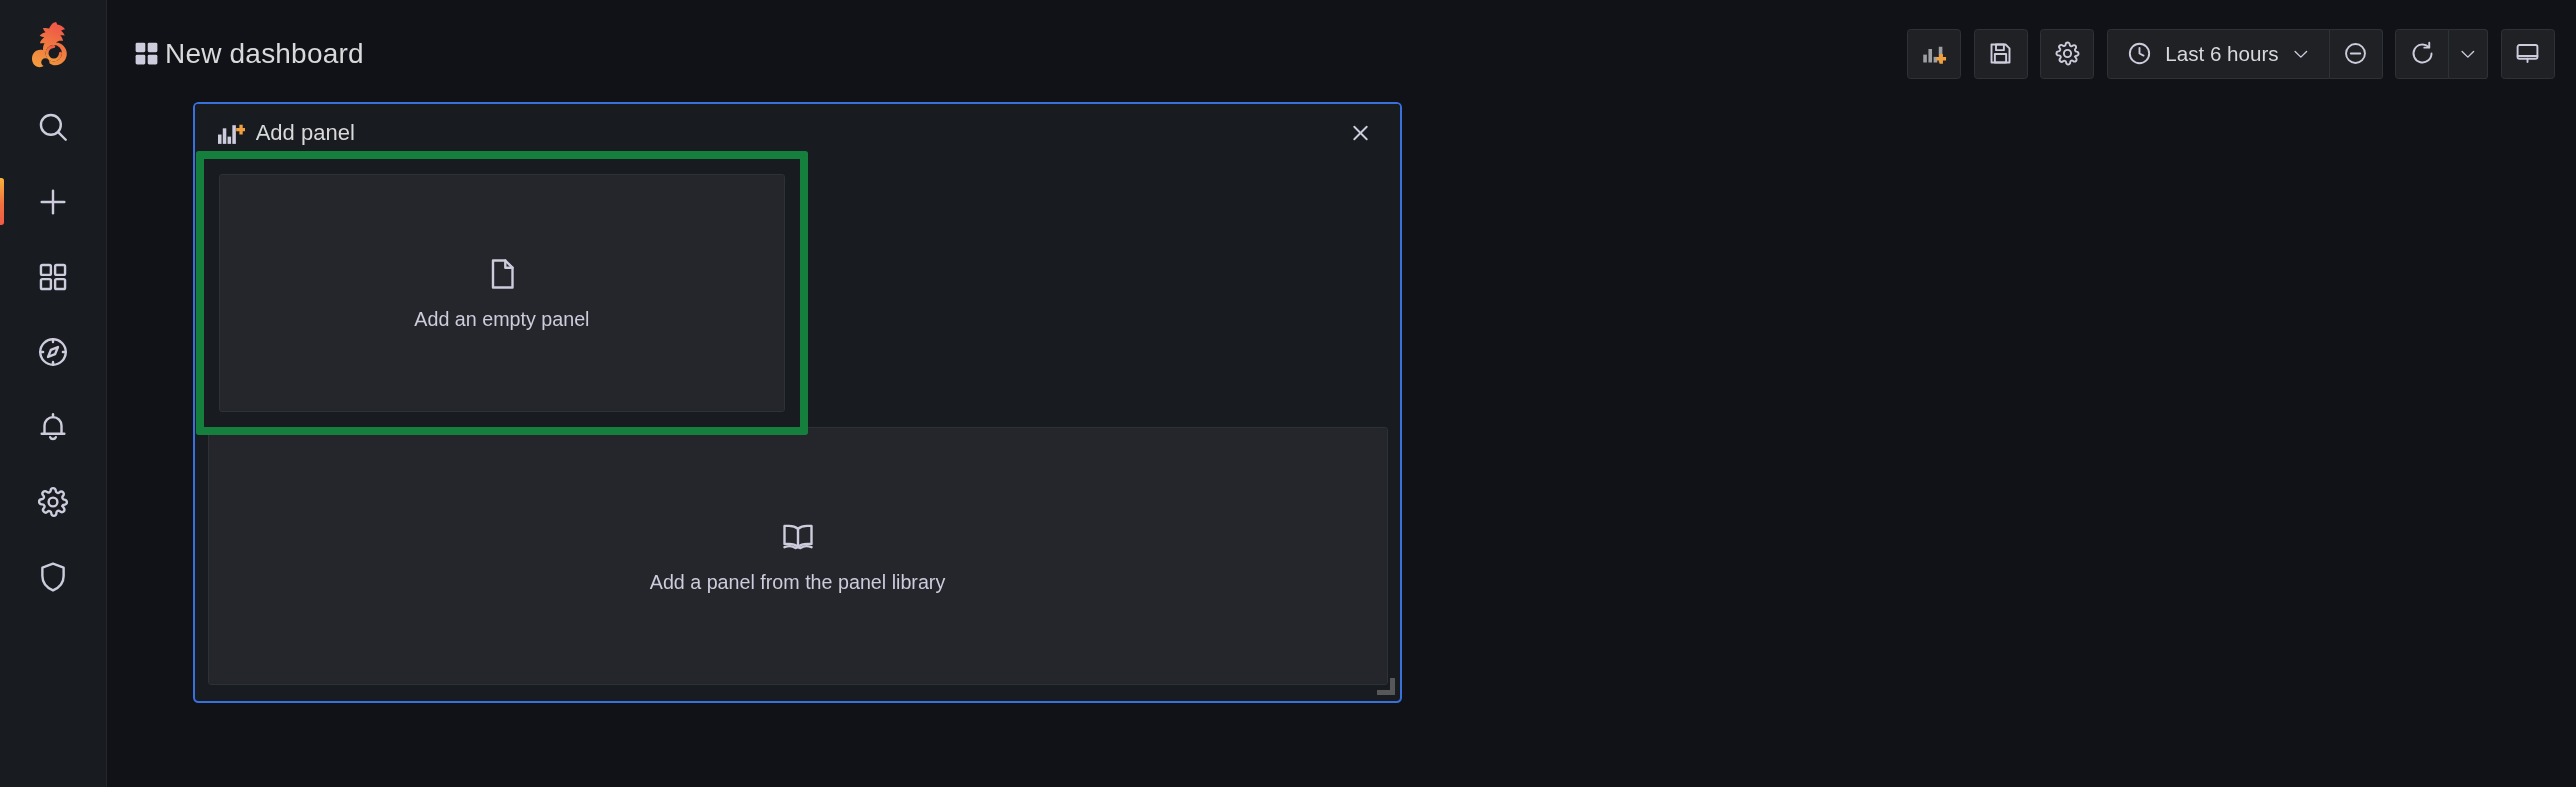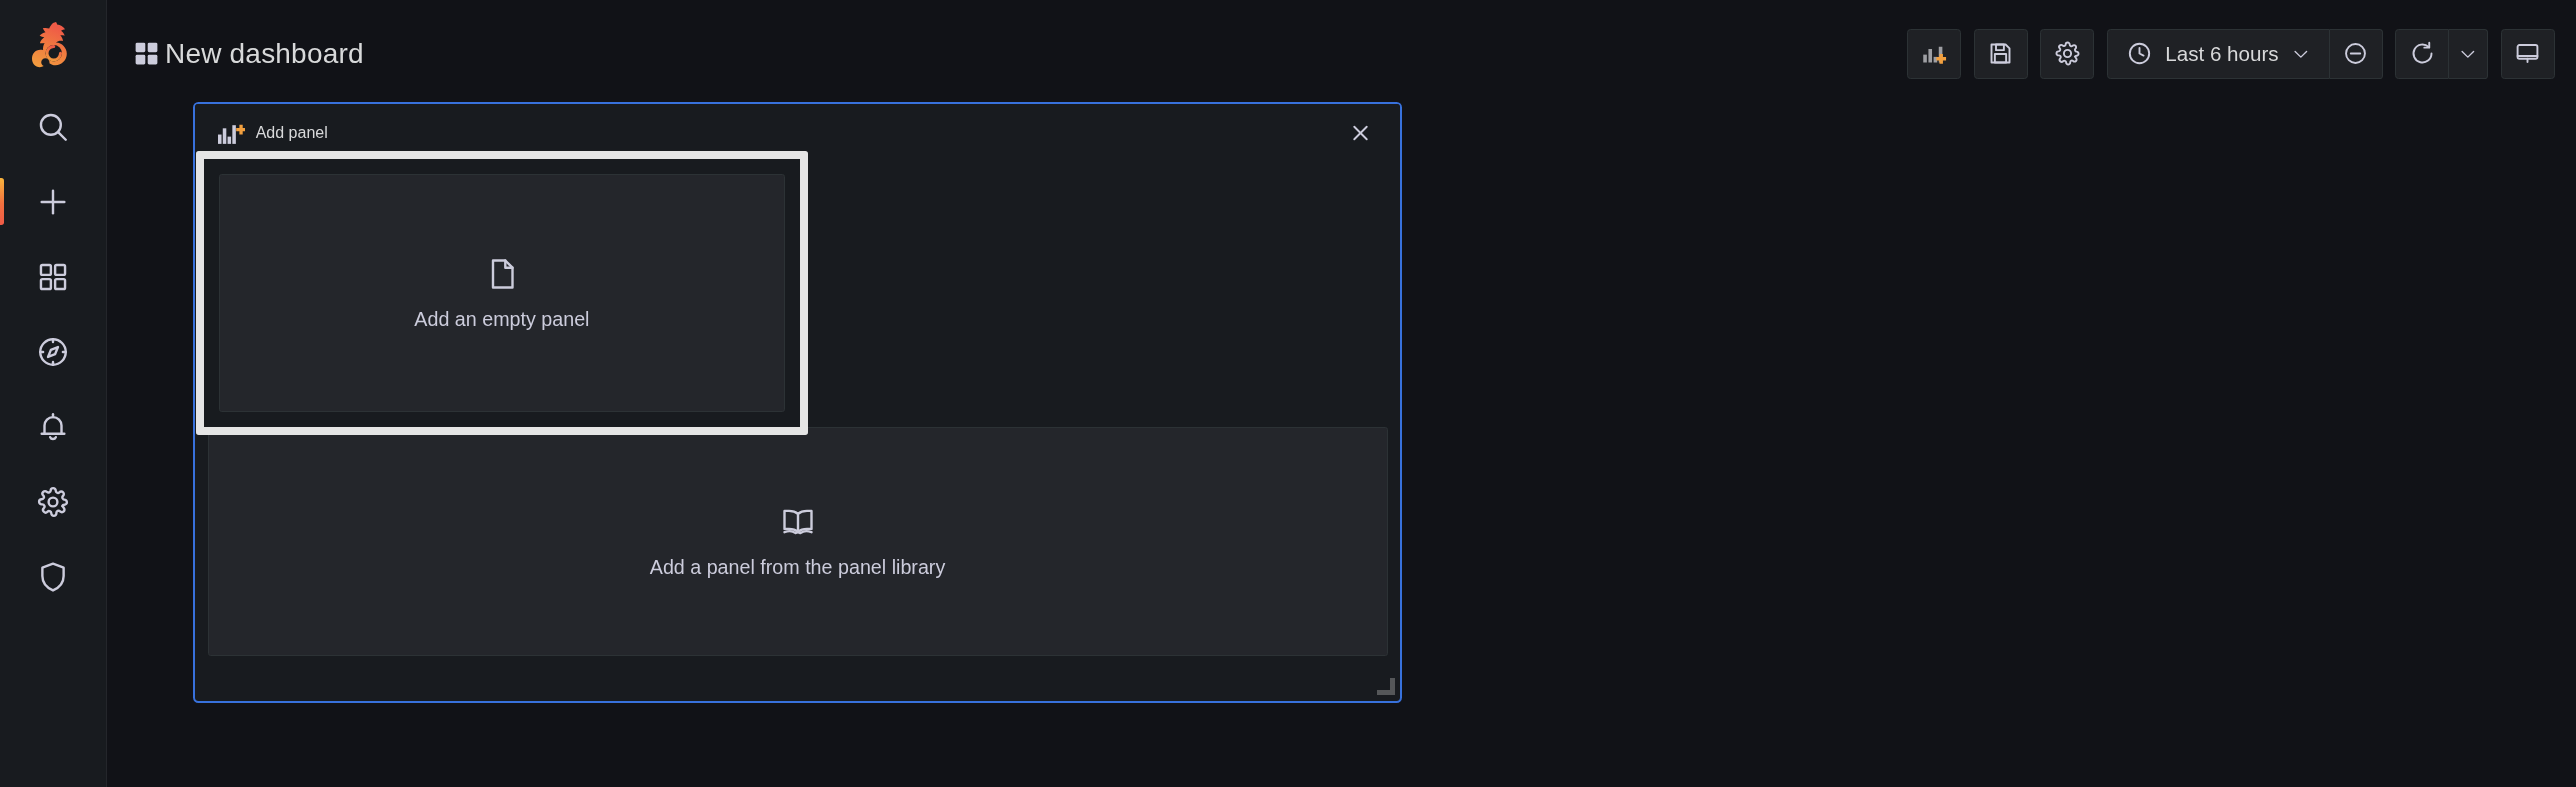--- a/index.html
+++ b/index.html
@@ -95,21 +95,21 @@
   }
   .ap-header {
     height: 59px; flex: 0 0 59px;
     display: flex; align-items: center;
     padding: 0 19.7px 0 23px;
     background: #181B1F;
     position: relative;
   }
   .ap-header-icon { margin-right: 10.7px; display: flex; align-items: center; }
   .ap-header-icon svg { width: 27px; height: 23px; display: block; }
-  .ap-title { color: #D8D9DA; font-size: 16px; font-weight: 500; }
+  .ap-title { color: #D8D9DA; font-size: 22px; font-weight: 500; }
   .ap-close {
     position: absolute; right: 19.7px; top: 50%; transform: translateY(-50%);
     width: 39px; height: 39px; display: flex; align-items: center; justify-content: center;
     cursor: pointer;
   }
   .ap-close svg { width: 23px; height: 23px; stroke: #CCCCDC; stroke-width: 2; fill: none; stroke-linecap: round; }
 
   .ap-body { flex: 1; padding: 0 12.5px 12.5px 12.5px; position: relative; }
 
   .ap-row-top { display: flex; gap: 3.6px; height: 261px; }
@@ -124,32 +124,32 @@
     flex: 1;
     min-width: 0;
   }
   .ap-card .card-icon svg { width: 36px; height: 36px; display: block; stroke: #CCCCDC; stroke-width: 1.6;
                             fill: none; stroke-linecap: round; stroke-linejoin: round; }
   .ap-card .card-label { color: #CCCCDC; font-size: 19.7px; }
 
   
   .hl-wrap {
     flex: 0 0 612px;
-    border: 8px solid #e5e5e5;
+    border: 8px solid #15803d;
     border-radius: 2.7px;
     padding: 15px;
     background: #181B1F;
     display: flex;
     position: relative;
     margin: -11.6px 0 0 -11.6px;
     height: 284px;
   }
   .hl-wrap .ap-card { flex: 1; }
 
-  .ap-row-bottom { margin-top: 3.6px; height: 229px; display: flex; }
+  .ap-row-bottom { margin-top: 3.6px; height: 258px; display: flex; }
 
   .resize-handle {
     position: absolute; right: 5.4px; bottom: 5.4px;
     width: 16px; height: 16px;
     cursor: nwse-resize;
   }
   .resize-handle::after {
     content: "";
     position: absolute; right: 0; bottom: 0;
     width: 12.5px; height: 12.5px;

